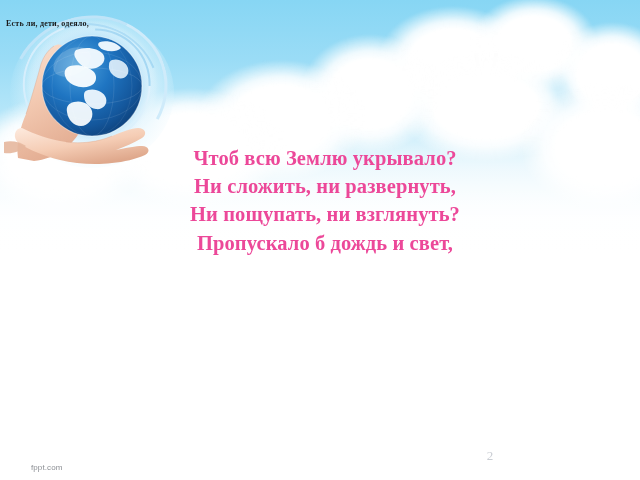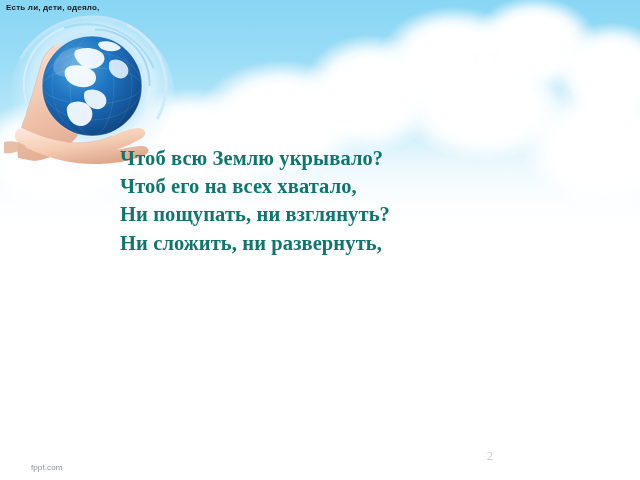--- a/index.html
+++ b/index.html
@@ -74,40 +74,41 @@
     position: absolute;
     border-style: solid;
     border-color: transparent;
     border-radius: 50%;
   }
 
   
   .title {
     position: absolute;
     left: 6px;
-    top: 2px;
+    top: 18px;
     width: 300px;
-    font-family: Liberation Sans, sans-serif;
+    font-family: Liberation Serif, serif;
     font-size: 8px;
     font-weight: bold;
     color: #1b1b1b;
     letter-spacing: 0.2px;
     line-height: 11px;
     white-space: nowrap;
   }
 
   .body-text {
     position: absolute;
     left: 120px;
     top: 144px;
     width: 410px;
+    text-align: center;
     font-family: "Liberation Serif", serif;
     font-size: 20.5px;
     font-weight: bold;
-    color: #0f766e;
+    color: #ec4899;
     line-height: 28.2px;
     letter-spacing: 0.1px;
   }
   .body-text .line {
     display: block;
     white-space: nowrap;
   }
 
   .page-number {
     position: absolute;
@@ -231,22 +232,22 @@
 
         <path d="M0,126 C8,124 16,126 22,130 C16,136 8,138 0,137 Z" fill="#e6b79d" opacity="0.9"></path>
       </g>
     </svg>
   </div>
 
   <div class="title">Есть ли, дети, одеяло,</div>
 
   <div class="body-text">
     <span class="line">Чтоб всю Землю укрывало?</span>
-    <span class="line">Чтоб его на всех хватало,</span>
+    <span class="line">Ни сложить, ни развернуть,</span>
     <span class="line">Ни пощупать, ни взглянуть?</span>
-    <span class="line">Ни сложить, ни развернуть,</span>
+    <span class="line">Пропускало б дождь и свет,</span>
   </div>
 
   <div class="page-number">2</div>
 
   <div class="watermark">fppt.com</div>
 
 </div>
 
 </body></html>

